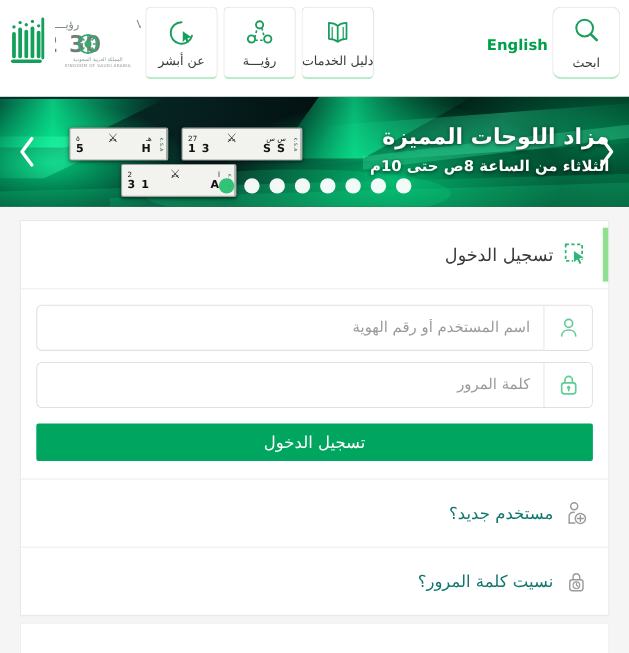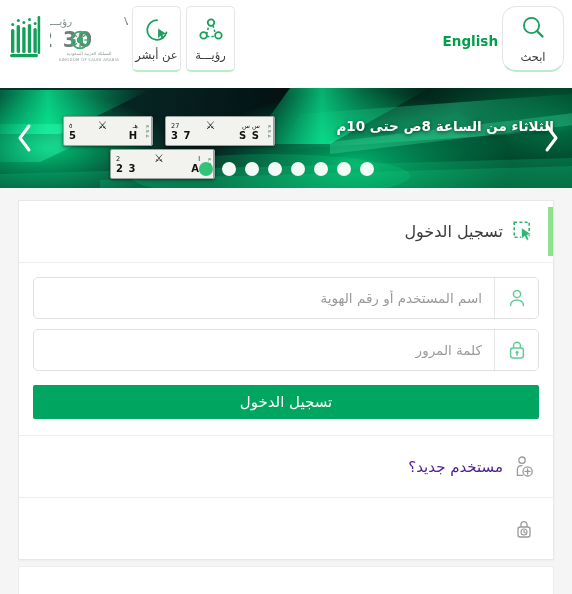--- a/index.html
+++ b/index.html
@@ -43,21 +43,21 @@
     display: block;
   }
 
   .nav-btns {
     display: flex;
     gap: 5px;
     margin-right: 8px;
   }
 
   .nav-btn {
-    width: 49px;
+    width: 66px;
     height: 66px;
     background: #ffffff;
     border: 1px solid #e6e6e6;
     border-radius: 5px;
     border-bottom: 2px solid #b9ecc9;
     display: flex;
     flex-direction: column;
     align-items: center;
     justify-content: center;
     gap: 3px;
@@ -88,21 +88,21 @@
     margin-left: 10px;
     cursor: pointer;
     white-space: nowrap;
   }
 
   .search-btn {
     width: 62px;
     height: 66px;
     background: #ffffff;
     border: 1px solid #e6e6e6;
-    border-radius: 14px;
+    border-radius: 8px;
     border-bottom: 2px solid #b9ecc9;
     display: flex;
     flex-direction: column;
     align-items: center;
     justify-content: center;
     gap: 4px;
     cursor: pointer;
     margin-left: 4px;
   }
 
@@ -362,21 +362,21 @@
   }
 
   .card-link-icon {
     margin-left: 10px;
     display: flex;
     align-items: center;
   }
 
   .card-link-label {
     font-size: 15px;
-    color: #4c1d95;
+    color: #0f766e;
   }
 
   .bottom-strip {
     margin-top: 6px;
     height: 40px;
     background: #ffffff;
     border: 1px solid #ededed;
   }
 </style>
 </head>
@@ -393,20 +393,31 @@
     </span>
     <span class="nav-label">ابحث</span>
   </div>
 
   <div class="lang-link">English</div>
 
   <div class="header-spacer"></div>
 
   <div class="nav-btns">
 
+    <div class="nav-btn">
+      <span class="nav-icon">
+        <svg width="30" height="28" viewBox="0 0 30 28" fill="none">
+          <path d="M15 7.5c-2.4-2-5-2.6-8-2.6v14.4c3 0 5.6.7 8 2.7 2.4-2 5-2.7 8-2.7V4.9c-3 0-5.6.6-8 2.6z" stroke="#1a9e5e" stroke-width="1.6" stroke-linejoin="round"></path>
+          <line x1="15" y1="7.5" x2="15" y2="22" stroke="#1a9e5e" stroke-width="1.6"></line>
+          <line x1="10" y1="8.6" x2="10" y2="19.5" stroke="#1a9e5e" stroke-width="1.1"></line>
+          <line x1="20" y1="8.6" x2="20" y2="19.5" stroke="#1a9e5e" stroke-width="1.1"></line>
+        </svg>
+      </span>
+      <span class="nav-label">دليل الخدمات</span>
+    </div>
 
     <div class="nav-btn">
       <span class="nav-icon">
         <svg width="30" height="28" viewBox="0 0 30 28" fill="none">
           <circle cx="15" cy="6.6" r="3.3" stroke="#1a9e5e" stroke-width="1.7"></circle>
           <circle cx="7.6" cy="19.4" r="3.3" stroke="#1a9e5e" stroke-width="1.7"></circle>
           <circle cx="22.4" cy="19.4" r="3.3" stroke="#1a9e5e" stroke-width="1.7"></circle>
           <path d="M10.6 18.2 12.9 9.4" stroke="#1a9e5e" stroke-width="1.5" stroke-dasharray="2.4 2"></path>
           <path d="M17.1 9.4l2.3 8.8" stroke="#1a9e5e" stroke-width="1.5" stroke-dasharray="2.4 2"></path>
           <path d="M11 20.6h8" stroke="#1a9e5e" stroke-width="1.5" stroke-dasharray="2.4 2"></path>
@@ -523,43 +534,44 @@
       <div class="plate-side">K.S.A</div>
       <div class="plate-main">
         <div class="plate-row">
           <span class="plate-ar">س س</span>
           <span class="plate-emblem">⚔</span>
           <span class="plate-ar">27</span>
         </div>
         <div class="plate-row">
           <span class="plate-en">S S</span>
           <span class="plate-emblem"></span>
-          <span class="plate-en">7 3</span>
+          <span class="plate-en">3 1</span>
         </div>
       </div>
     </div>
 
     <div class="plate" style="left:110px; top:33px; width:105px; height:30px;">
       <div class="plate-side">K.S.A</div>
       <div class="plate-main">
         <div class="plate-row">
           <span class="plate-ar">ا</span>
           <span class="plate-emblem">⚔</span>
           <span class="plate-ar">2</span>
         </div>
         <div class="plate-row">
           <span class="plate-en">A</span>
           <span class="plate-emblem"></span>
-          <span class="plate-en">3 2</span>
+          <span class="plate-en">1 3</span>
         </div>
       </div>
     </div>
   </div>
 
   <div class="banner-text">
+    <div class="banner-title">مزاد اللوحات المميزة</div>
     <div class="banner-sub">الثلاثاء من الساعة 8ص حتى 10م</div>
   </div>
 
   <div class="banner-arrow left">
     <svg width="18" height="30" viewBox="0 0 18 30" fill="none">
       <path d="M13 3 L4 15 L13 27" stroke="#ffffff" stroke-width="3" stroke-linecap="round" stroke-linejoin="round"></path>
     </svg>
   </div>
 
   <div class="banner-arrow right">
@@ -638,18 +650,19 @@
 
     <div class="card-link-row">
       <span class="card-link-icon">
         <svg width="22" height="24" viewBox="0 0 22 24" fill="none">
           <rect x="5" y="10" width="12" height="10" rx="2.2" stroke="#9a9a9a" stroke-width="1.3"></rect>
           <path d="M8 10V7.6a3 3 0 0 1 6 0V10" stroke="#9a9a9a" stroke-width="1.3"></path>
           <circle cx="11" cy="15" r="3" stroke="#9a9a9a" stroke-width="1.1"></circle>
           <path d="M11 13.2V15l1.4 1" stroke="#9a9a9a" stroke-width="1.1" stroke-linecap="round"></path>
         </svg>
       </span>
+      <span class="card-link-label">نسيت كلمة المرور؟</span>
     </div>
 
   </div>
 
   <div class="bottom-strip"></div>
 </div>
 
 </body></html>

